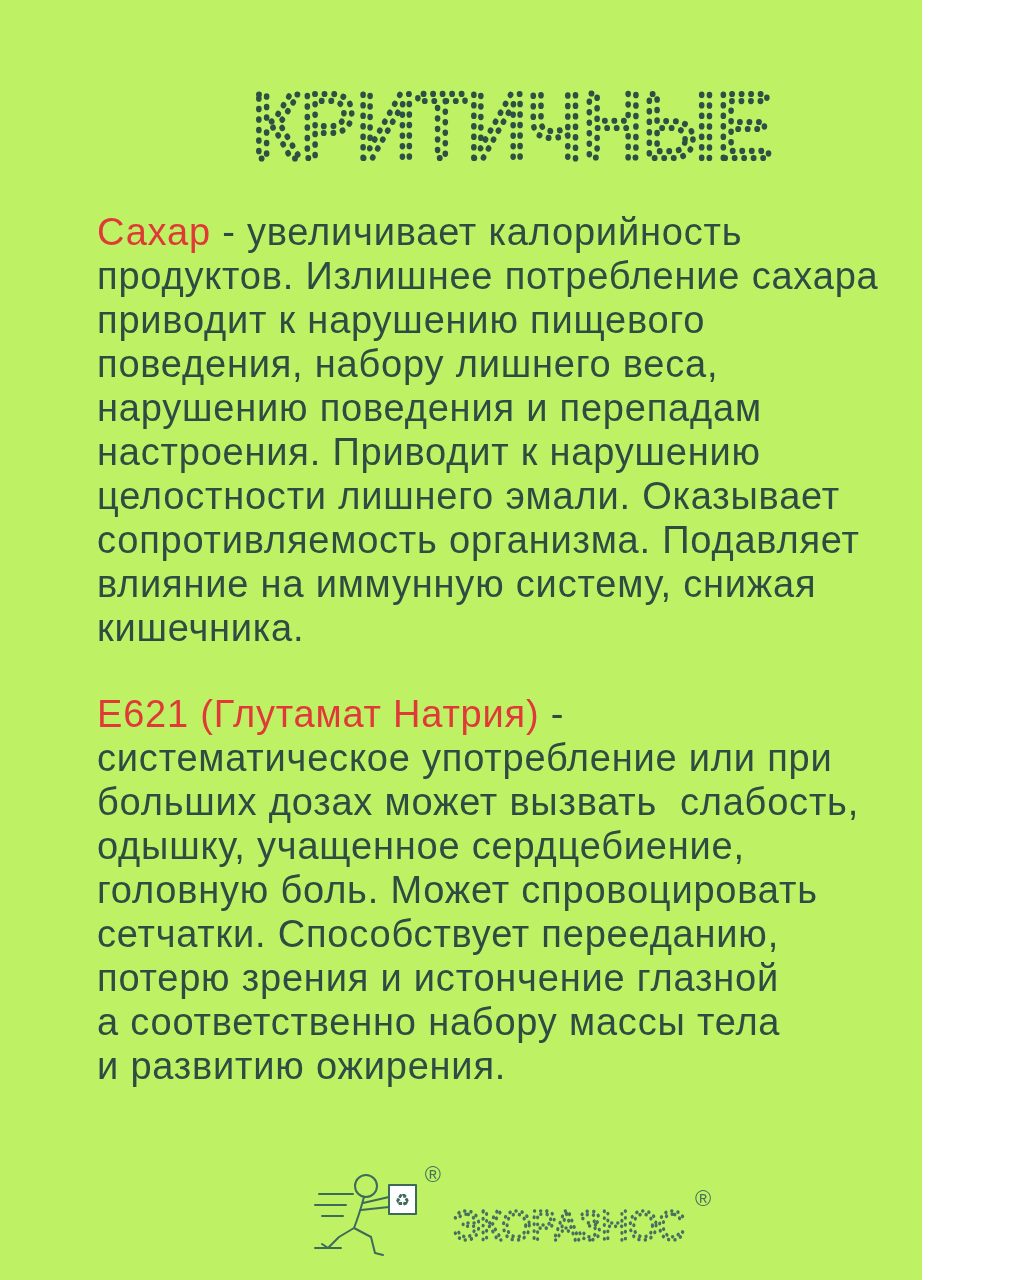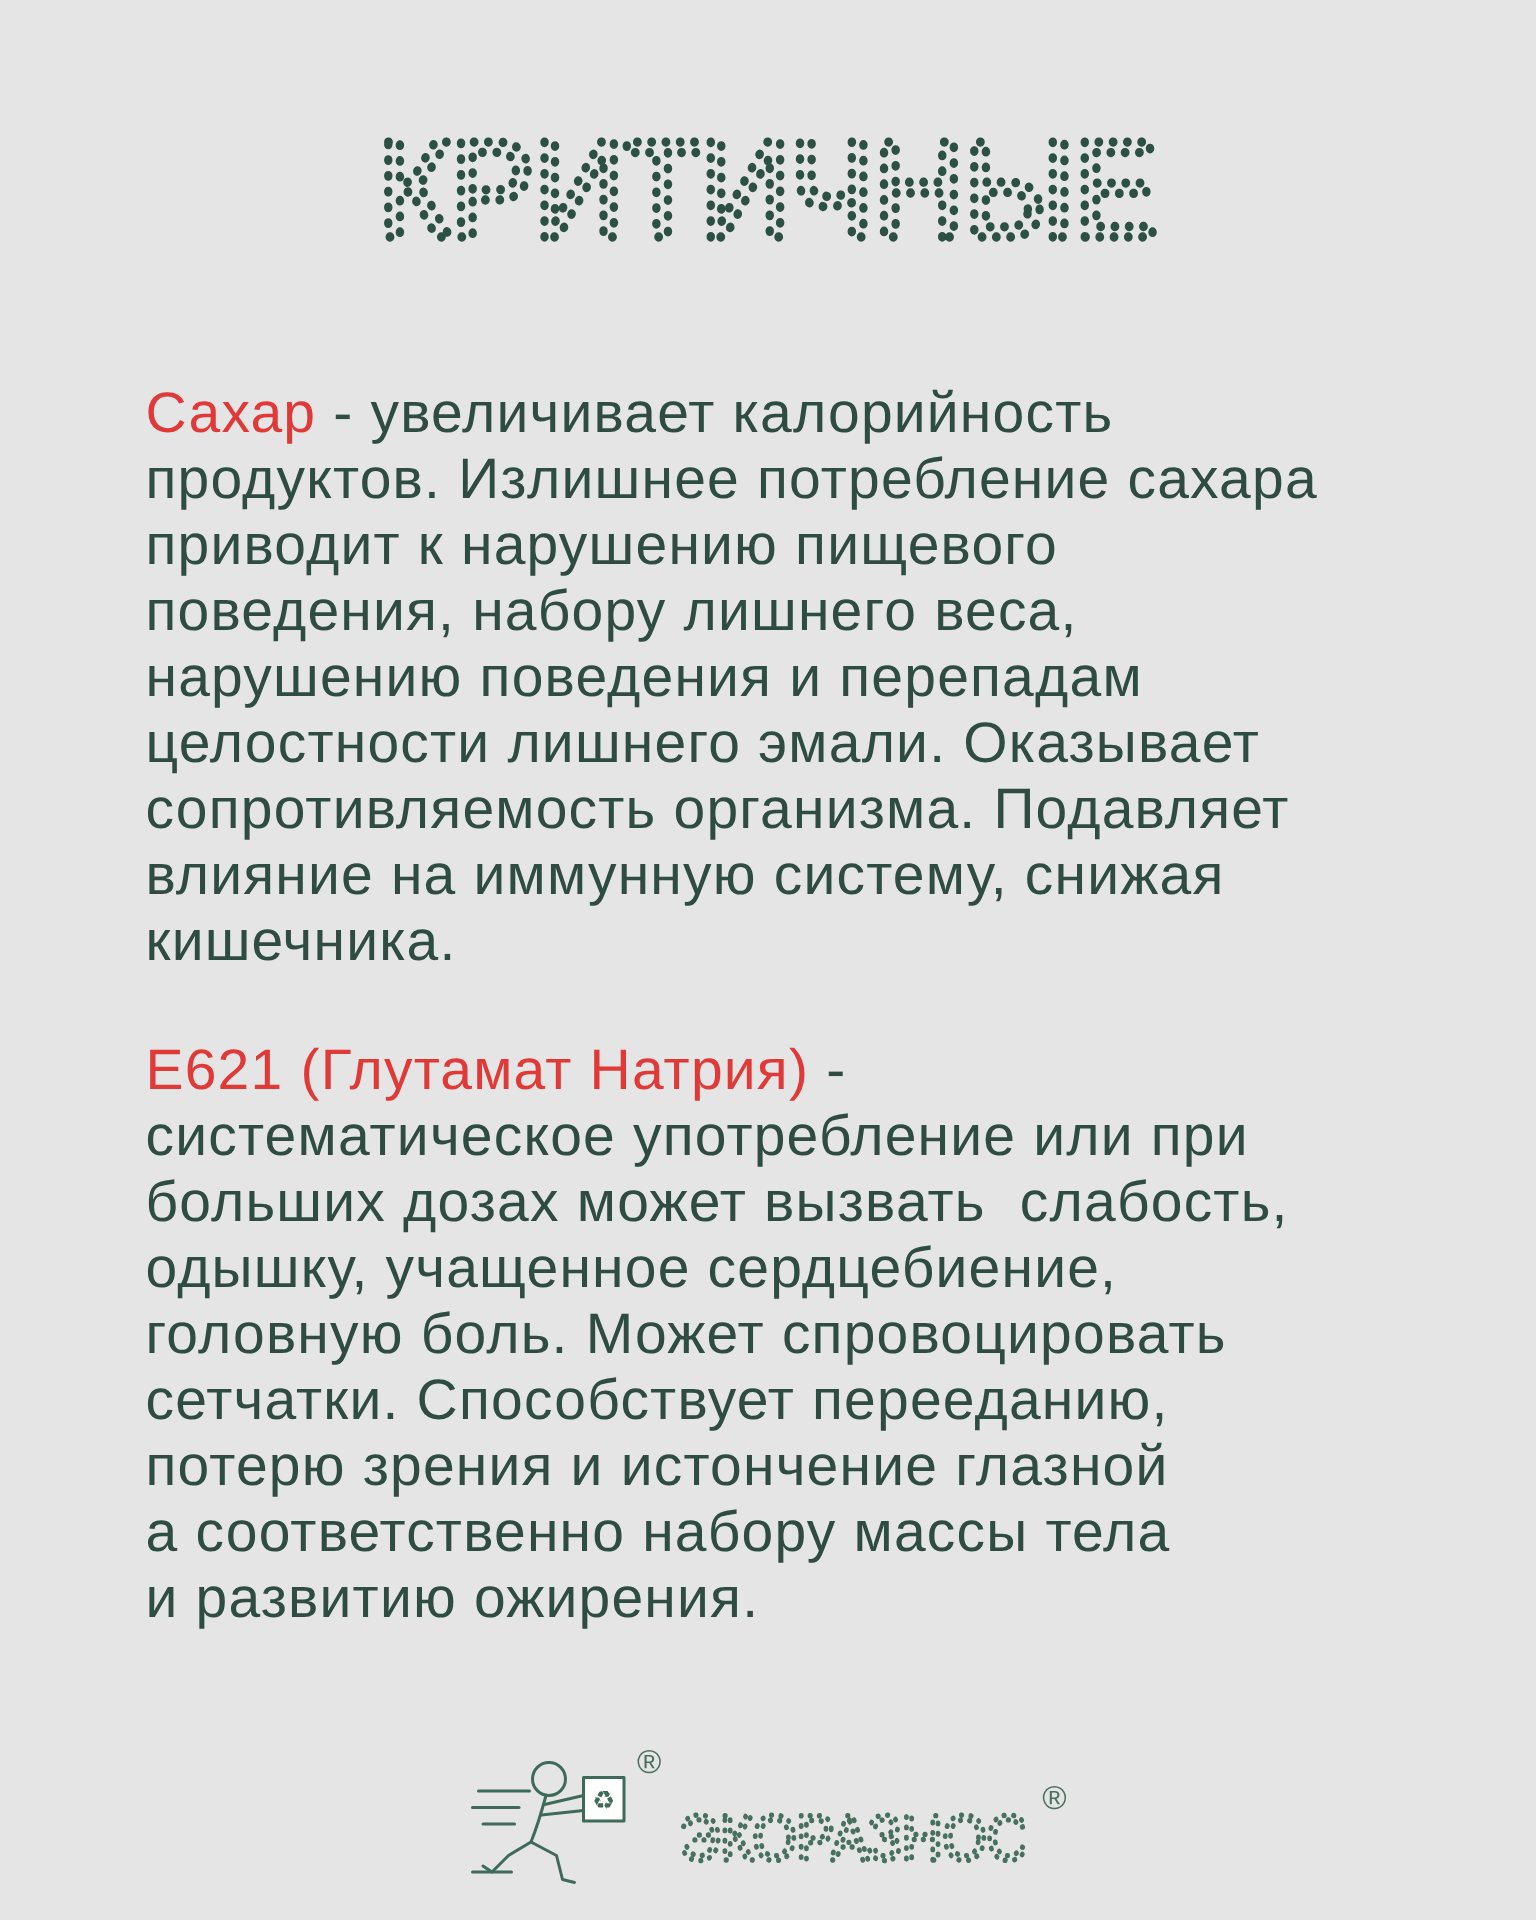--- a/index.html
+++ b/index.html
@@ -3,23 +3,23 @@
 <meta charset="utf-8">
 <style>
   html, body {
     margin: 0;
     padding: 0;
     background: #ffffff;
     font-family: "Liberation Sans", sans-serif;
   }
   .canvas {
     position: relative;
-    width: 1024px;
+    width: 922px;
     height: 1280px;
-    background: #e5e5e5;
+    background: #bef264;
     overflow: hidden;
   }
 
   
   .title-svg {
     position: absolute;
     top: 62px;
     left: 0;
     width: 1024px;
     height: 120px;
@@ -35,21 +35,20 @@
     font-size: 92px;
     font-weight: 400;
   }
 
   
   .content {
     position: absolute;
     left: 97px;
     top: 210px;
     width: 880px;
-    margin-top: 44px;
   }
   .para {
     margin: 0;
   }
   .para + .para {
     margin-top: 42px;
   }
   .line {
     font-size: 38px;
     line-height: 44px;
@@ -136,20 +135,21 @@
   </svg>
 
   <div class="content">
 
     <div class="para">
       <div class="line"><span class="term">Сахар</span><span> - увеличивает калорийность</span></div>
       <div class="line">продуктов. Излишнее потребление сахара</div>
       <div class="line">приводит к нарушению пищевого</div>
       <div class="line">поведения, набору лишнего веса,</div>
       <div class="line">нарушению поведения и перепадам</div>
+      <div class="line">настроения. Приводит к нарушению</div>
       <div class="line">целостности лишнего эмали. Оказывает</div>
       <div class="line">сопротивляемость организма. Подавляет</div>
       <div class="line">влияние на иммунную систему, снижая</div>
       <div class="line">кишечника.</div>
     </div>
 
     <div class="para">
       <div class="line"><span class="term">Е621 (Глутамат Натрия)</span><span> -</span></div>
       <div class="line">систематическое употребление или при</div>
       <div class="line">больших дозах может вызвать  слабость,</div>

